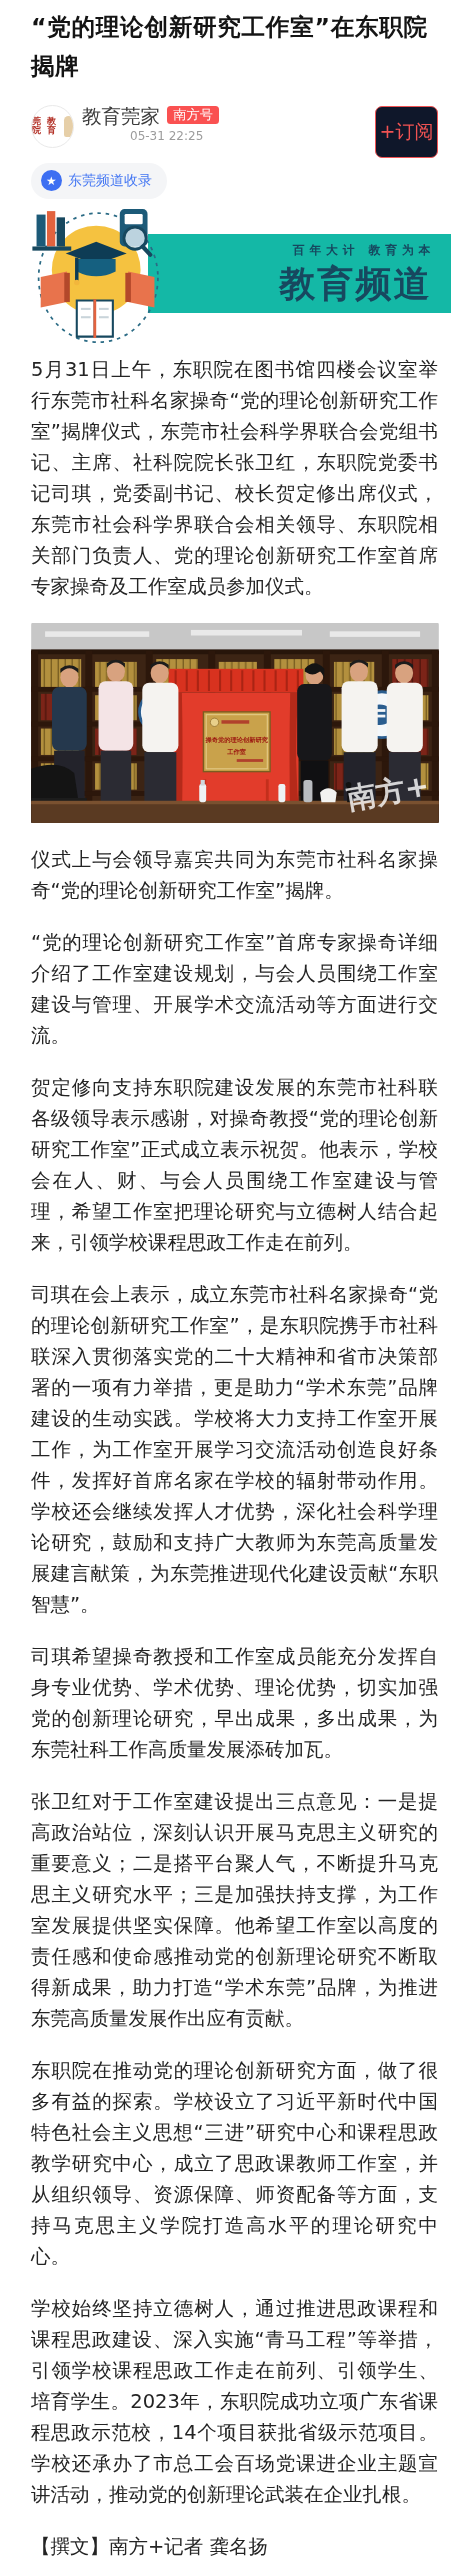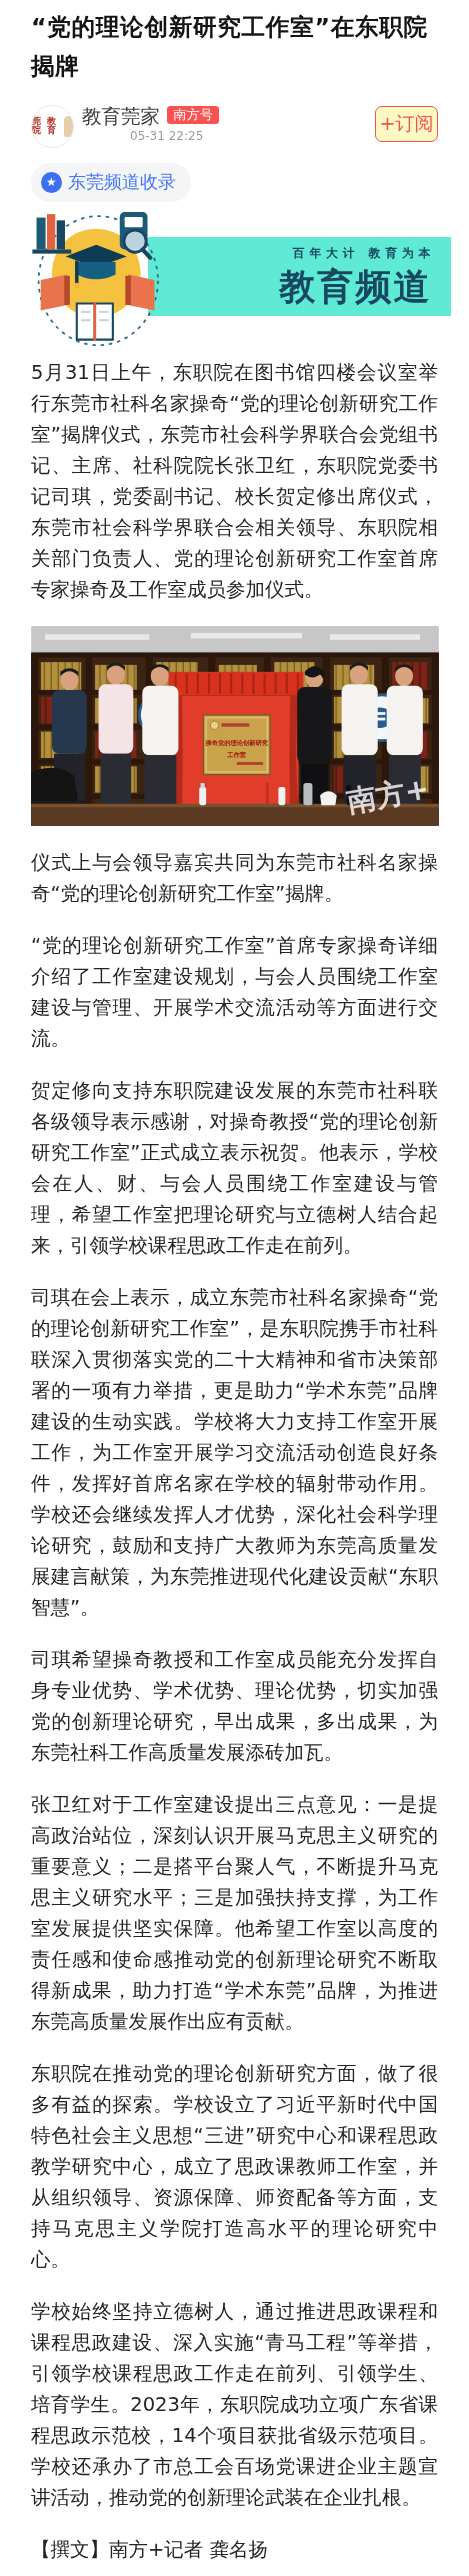--- a/index.html
+++ b/index.html
@@ -10,33 +10,33 @@
   .author-row{position:relative;margin:18px 31px 0;height:46px;}
   .avatar{position:absolute;left:0;top:0.7px;width:43px;height:43px;border-radius:50%;
           border:0.7px solid #e9e9e9;background:#fff;box-sizing:border-box;
           display:flex;align-items:center;justify-content:center;gap:2.1px;overflow:hidden;}
   .avatar .seal{display:flex;flex-direction:row;line-height:9.7px;font-size:9px;color:#b33127;font-weight:700;}
   .avatar .figure{width:11px;height:21px;background:#e6cfa8;border-radius:5.6px 5.6px 2.8px 2.8px;}
   .author-name{position:absolute;left:51px;top:-1.4px;font-size:19.5px;color:#3c3c3c;}
   .badge{position:absolute;left:136px;top:1.4px;background:#fa5151;color:#fff;font-size:13.2px;
          line-height:13.2px;padding:2.8px 6.3px;border-radius:3.5px;}
   .time{position:absolute;left:51px;top:25px;font-size:12px;color:#9c9c9c;margin-left:48px;}
-  .subscribe{position:absolute;right:0;top:1.4px;width:63px;height:36px;box-sizing:border-box;
-             border:1.4px solid #f15353;border-radius:7px;background:#fef9c3;color:#f15353;
+  .subscribe{position:absolute;right:0;top:1.4px;width:63px;height:52px;box-sizing:border-box;
+             border:1.4px solid #f15353;border-radius:7px;background:#0f172a;color:#f15353;
              font-size:19px;display:flex;align-items:center;justify-content:center;}
   
   .pill-wrap{margin:12.5px 31px 0;}
   .pill{display:inline-flex;align-items:center;gap:6.3px;background:#f4f5f7;border-radius:20px;
         padding:7.6px 15.3px 7.6px 9.7px;}
   .star-icon{width:21px;height:21px;border-radius:50%;background:#3d6ff2;color:#fff;font-size:11.8px;
              display:flex;align-items:center;justify-content:center;}
-  .pill-label{font-size:18px;color:#4477f3;}
+  .pill-label{font-size:14px;color:#4477f3;}
   
   .banner{position:relative;margin:9.7px 31px 0;width:414px;height:127px;}
-  .band{position:absolute;left:117px;top:25px;right:-5.6px;height:79px;background:#5eead4;}
+  .band{position:absolute;left:117px;top:25px;right:-5.6px;height:79px;background:#14b8a6;}
   .slogan{position:absolute;right:15.3px;top:9.7px;font-size:11.8px;font-weight:700;color:#17485f;letter-spacing:4.9px;white-space:nowrap;}
   .banner-title{position:absolute;right:19px;top:26.4px;font-size:36px;font-weight:900;color:#17485f;letter-spacing:2.1px;white-space:nowrap;}
   .banner-art{position:absolute;left:0;top:0;}
   
   .article p{margin:0 31px 21px;font-size:19.5px;line-height:31px;text-align:justify;word-break:break-all;color:#242424;}
   .article .first{margin-top:18px;}
   .photo{display:block;margin:0 31px 21px;border-radius:1.4px;}
 </style>
 </head>
 <body>

